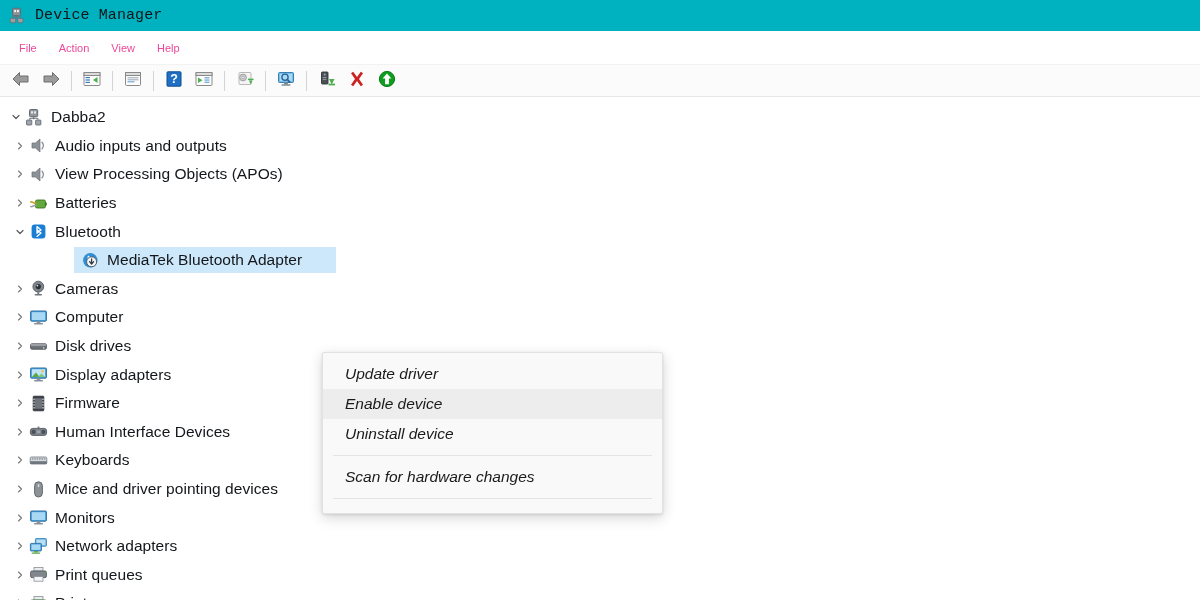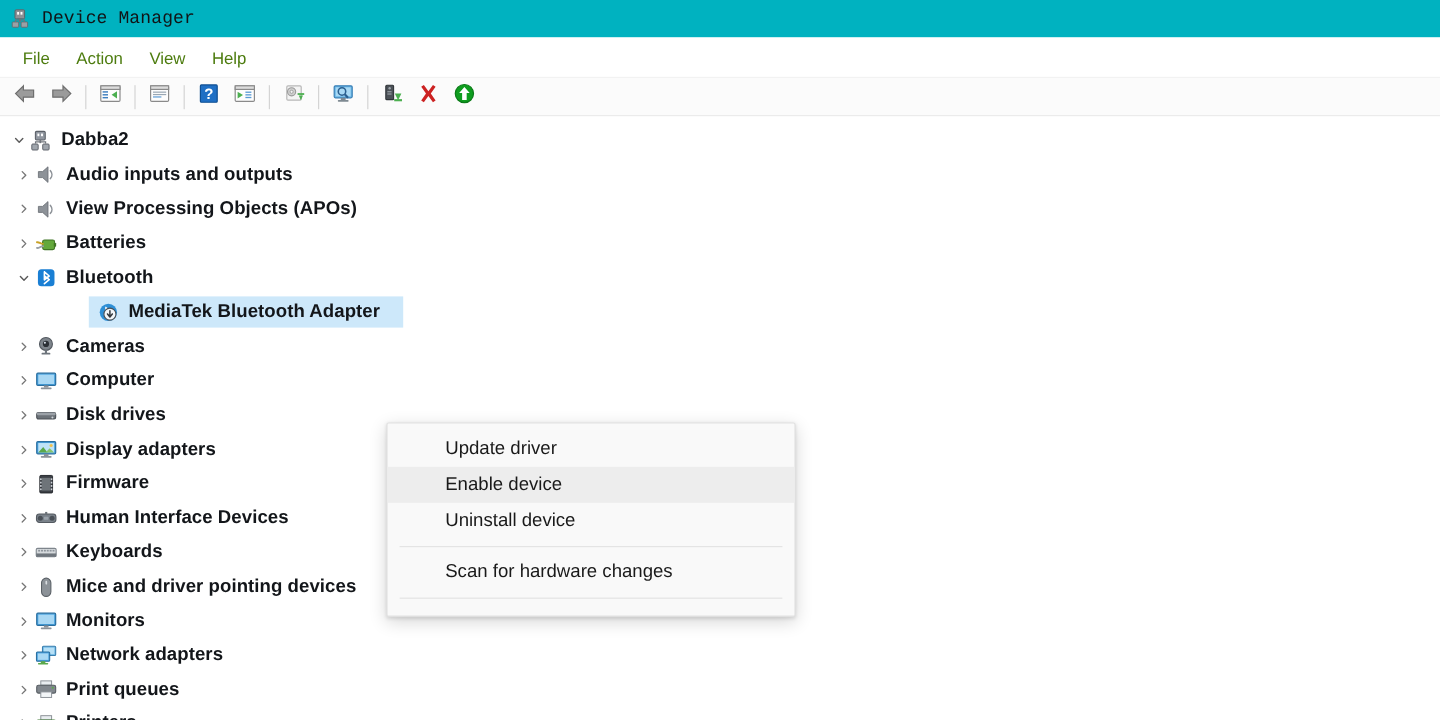--- a/index.html
+++ b/index.html
@@ -38,22 +38,22 @@
   
   #menubar {
     height: 34px;
     background: #ffffff;
     display: flex;
     align-items: center;
     padding-left: 8px;
     border-bottom: 1px solid #f2f2f2;
   }
   #menubar .menu-item {
-    font-size: 14px;
-    color: #4d7c0f;
+    font-size: 11px;
+    color: #ec4899;
     padding: 3px 11px;
     cursor: default;
     white-space: nowrap;
   }
 
   
   #toolbar {
     height: 32px;
     background: #fbfbfb;
     border-bottom: 1px solid #e6e6e6;
@@ -111,21 +111,21 @@
     line-height: 20px;
     letter-spacing: .05px;
   }
   .row.selected > .sel-bg {
     position: absolute;
     left: 0; top: 1px;
     height: 26px;
     background: #cde8fa;
     z-index: 0;
   }
-  .row > .expander, .row > .node-icon, .row > .node-label { position: relative; z-index: 1; font-weight: bold; }
+  .row > .expander, .row > .node-icon, .row > .node-label { position: relative; z-index: 1; }
 
   .depth0 { padding-left: 8px; }
   .depth1 { padding-left: 12px; }
   .depth2 { padding-left: 64px; text-align: right; }
 
   
   #ctxmenu {
     position: absolute;
     left: 322px; top: 255px;
     width: 341px;
@@ -133,25 +133,26 @@
     border: 1px solid #e2e2e2;
     border-radius: 2px;
     box-shadow: 0 4px 14px rgba(0,0,0,0.16), 0 1px 3px rgba(0,0,0,0.10);
     padding: 6px 0 8px 0;
     z-index: 50;
   }
   #ctxmenu .ctx-item {
     height: 30px;
     display: flex;
     align-items: center;
-    padding-left: 48px;
+    padding-left: 22px;
     font-size: 15.5px;
     color: #1a1a1a;
     cursor: default;
     white-space: nowrap;
+    font-style: italic;
   }
   #ctxmenu .ctx-item.highlight { background: #ededed; text-align: right; }
   #ctxmenu .ctx-item.bold { font-weight: bold; }
   #ctxmenu .ctx-sep {
     height: 1px;
     background: #e4e4e4;
     margin: 6px 10px 6px 10px;
   }
 </style>
 </head>

